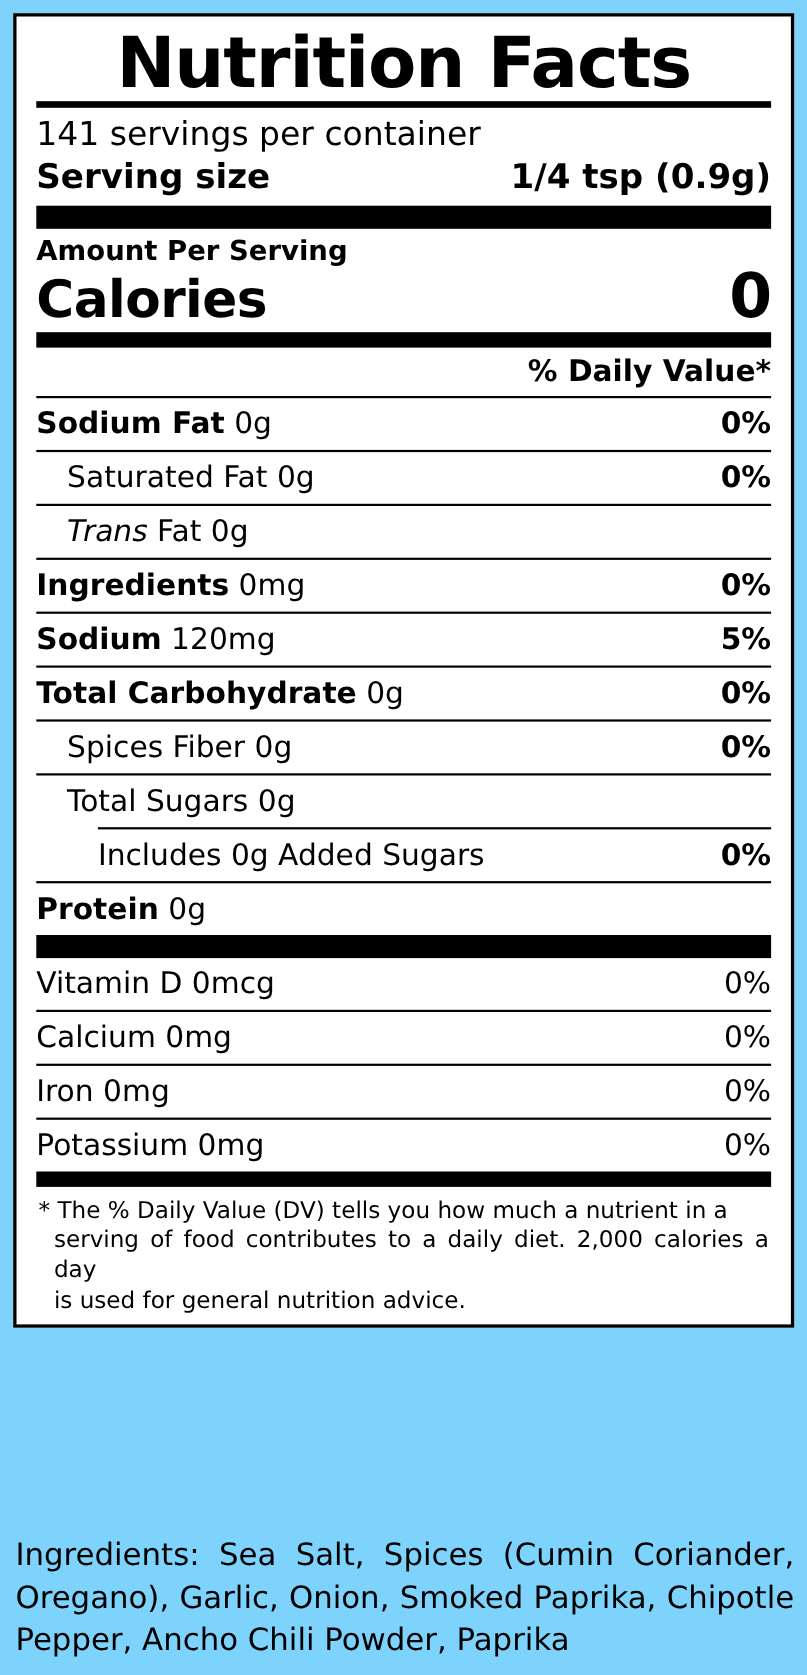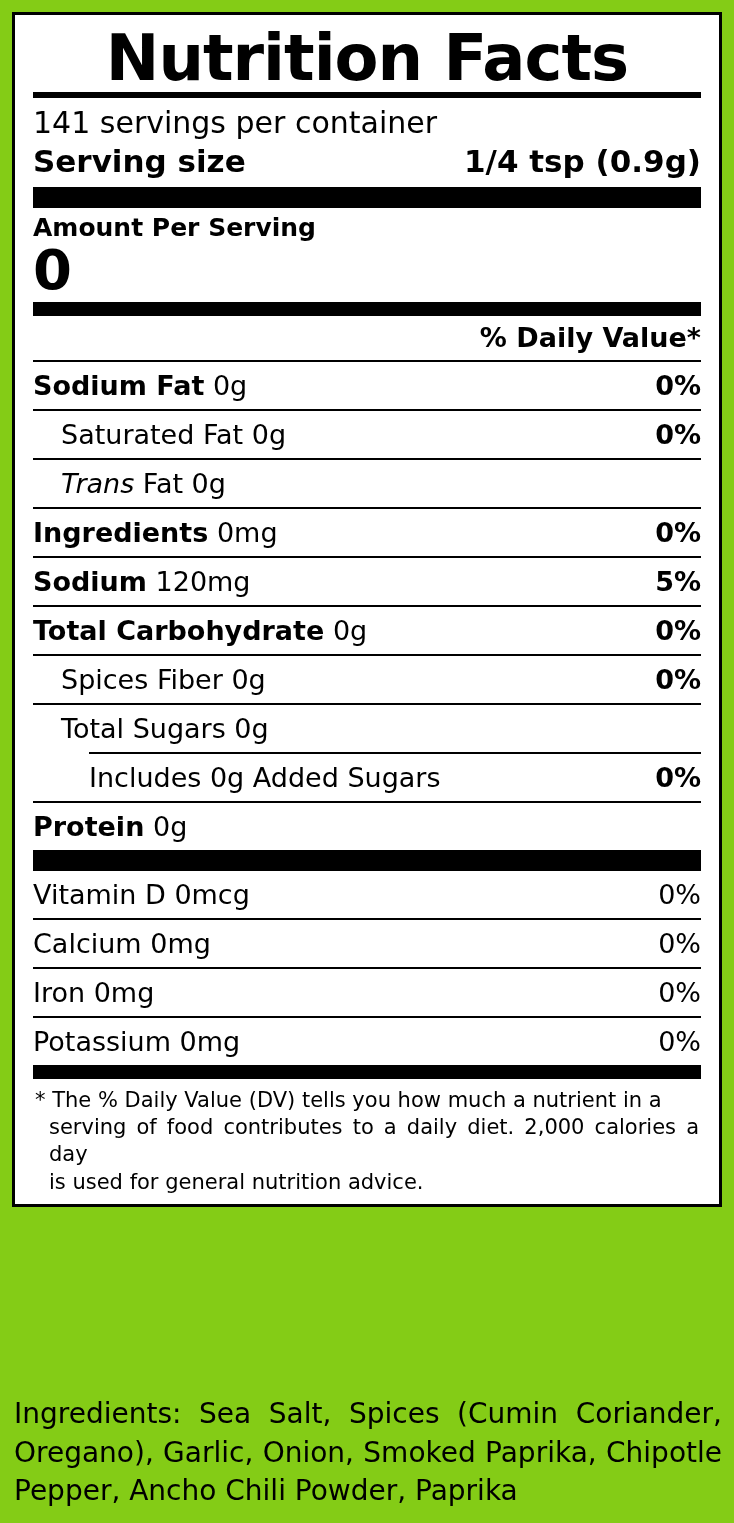--- a/index.html
+++ b/index.html
@@ -8,21 +8,21 @@
     background: #ffffff;
     font-family: "DejaVu Sans", sans-serif;
     color: #000000;
   }
   body { padding: 0; }
 
   .page {
     width: 734px;
     height: 1523px;
     position: relative;
-    background: #84cc16;
+    background: #7dd3fc;
   }
 
   
   .nf-panel {
     position: absolute;
     left: 12px;
     top: 12px;
     width: 710px;
     border: 3px solid #000;
     background: #fff;
@@ -148,20 +148,21 @@
     <div class="serving-size">
       <span>Serving size</span>
       <span>1/4 tsp (0.9g)</span>
     </div>
 
     <div class="rule-thick"></div>
 
     <div class="amount-per">Amount Per Serving</div>
 
     <div class="cal-row">
+      <span class="cal-label">Calories</span>
       <span class="cal-value">0</span>
     </div>
 
     <div class="rule-black7"></div>
 
     <div class="dv-header">% Daily Value*</div>
 
     <div class="row">
       <span class="left">
         <span class="b">Sodium Fat</span>

